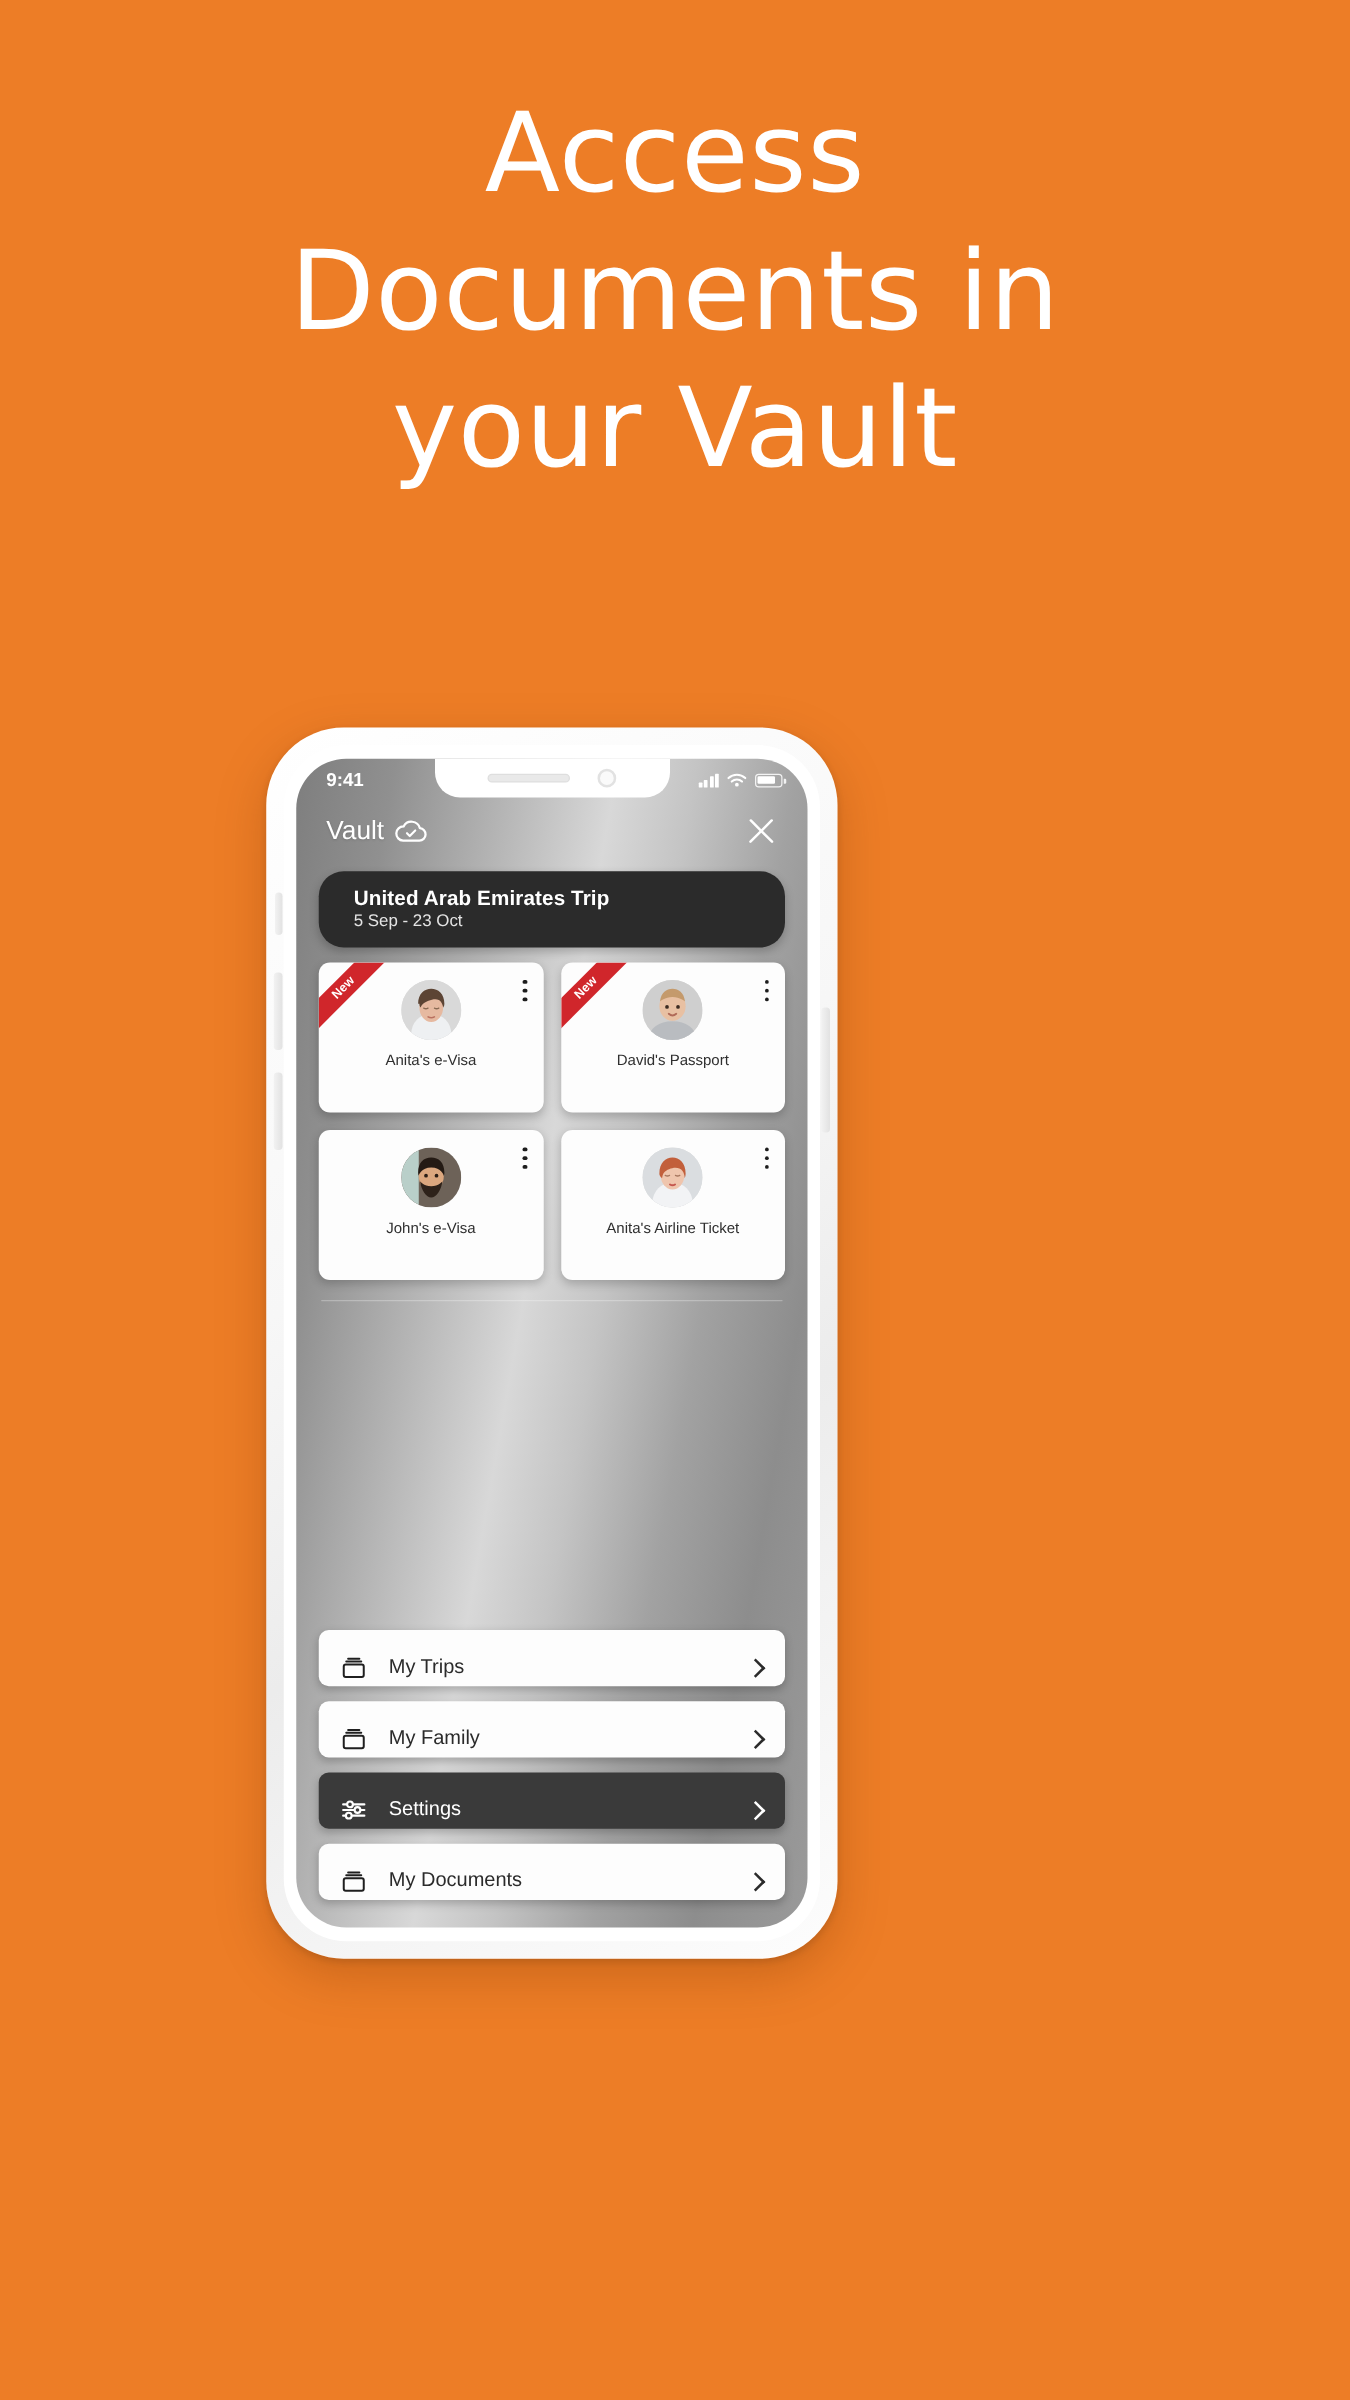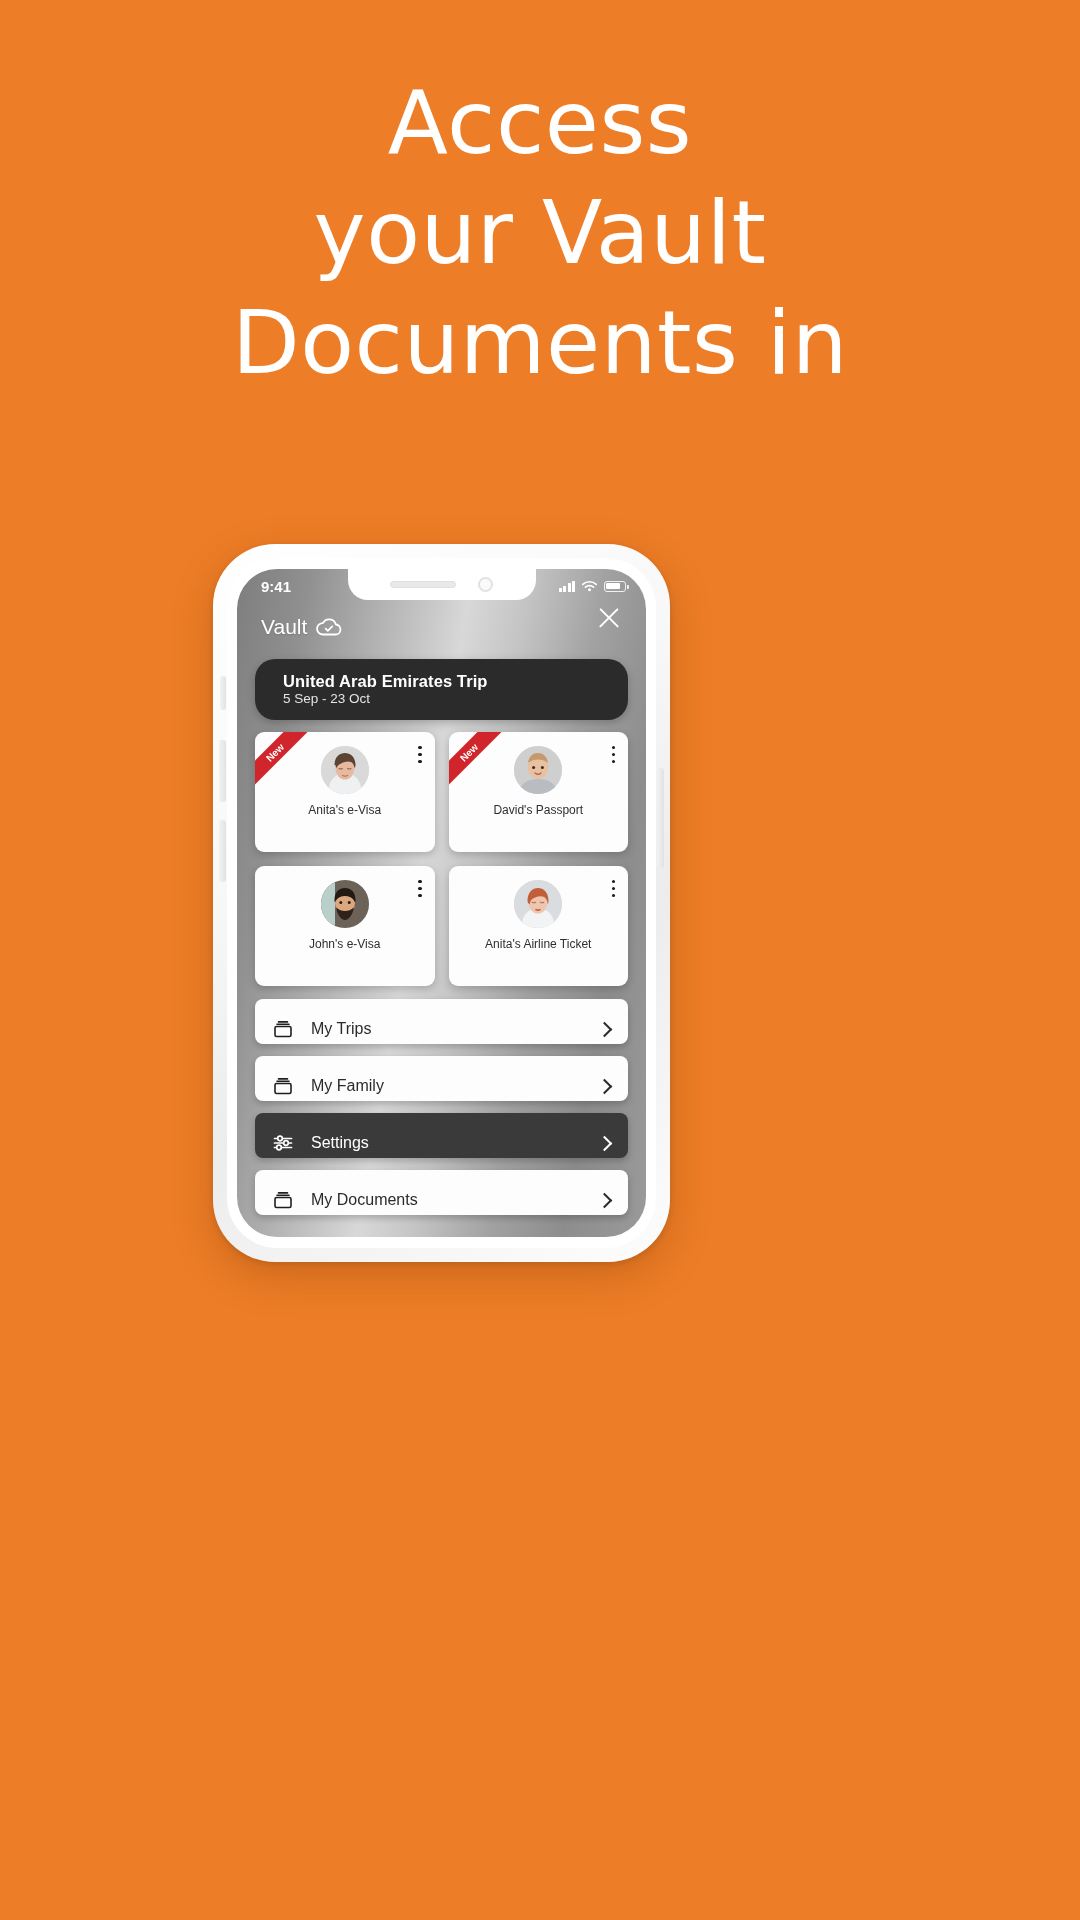--- a/index.html
+++ b/index.html
@@ -29,23 +29,23 @@
     font-weight: 400;
     letter-spacing: 0.5px;
     font-family: "DejaVu Sans", sans-serif;
   }
   .headline .hl-line { display: block; white-space: nowrap; }
 
   
   .phone {
     position: absolute;
     left: 213px;
-    top: 544px;
+    top: 582px;
     width: 457px;
-    height: 718px;
+    height: 985px;
     border-radius: 62px;
     background: linear-gradient(150deg,#ffffff 0%,#f7f7f7 38%,#ececec 62%,#fdfdfd 100%);
     box-shadow: 0 14px 40px rgba(120,50,0,.28), 0 2px 6px rgba(0,0,0,.12);
     padding: 14px;
   }
   .phone-inner {
     position: relative;
     width: 100%;
     height: 100%;
     border-radius: 50px;
@@ -121,20 +121,21 @@
   .sig i:nth-child(4){height:11px}
   .batt { width: 22px; height: 11px; border: 1.6px solid rgba(255,255,255,.85); border-radius: 3px; position: relative; padding: 1.2px; }
   .batt::after { content:""; position:absolute; right:-3.5px; top:3px; width:2px; height:4px; background:rgba(255,255,255,.85); border-radius: 0 1px 1px 0; }
   .batt span { display:block; width:80%; height:100%; background:#fff; border-radius:1px; }
 
   
   .app-header {
     position: relative;
     height: 48px;
     display: flex;
+    align-items: center;
     justify-content: space-between;
     padding: 0 22px 0 24px;
     z-index: 4;
   }
   .vault-title {
     display: flex; align-items: center; gap: 8px;
     color: #ffffff; font-size: 21px; font-weight: 400;
     text-shadow: 0 1px 2px rgba(0,0,0,.15);
   }
   .close-x { width: 30px; height: 30px; position: relative; cursor: pointer; }
@@ -256,22 +257,22 @@
   }
   .menu-item.dark .menu-label { color: #ffffff; }
   .chev { width: 11px; height: 11px; border-right: 2.6px solid #2b2b2b; border-bottom: 2.6px solid #2b2b2b; transform: rotate(-45deg); margin-right: 4px; }
   .menu-item.dark .chev { border-color: #ffffff; }
 </style>
 </head>
 <body>
 
 <div class="headline">
   <span class="hl-line">Access</span>
+  <span class="hl-line">Documents in</span>
   <span class="hl-line">your Vault</span>
-  <span class="hl-line">Documents in</span>
 </div>
 
 <div class="phone">
   <div class="phone-inner">
 
     <div class="btn-side btn-mute"></div>
     <div class="btn-side btn-volup"></div>
     <div class="btn-side btn-voldn"></div>
     <div class="btn-side btn-power"></div>
 

